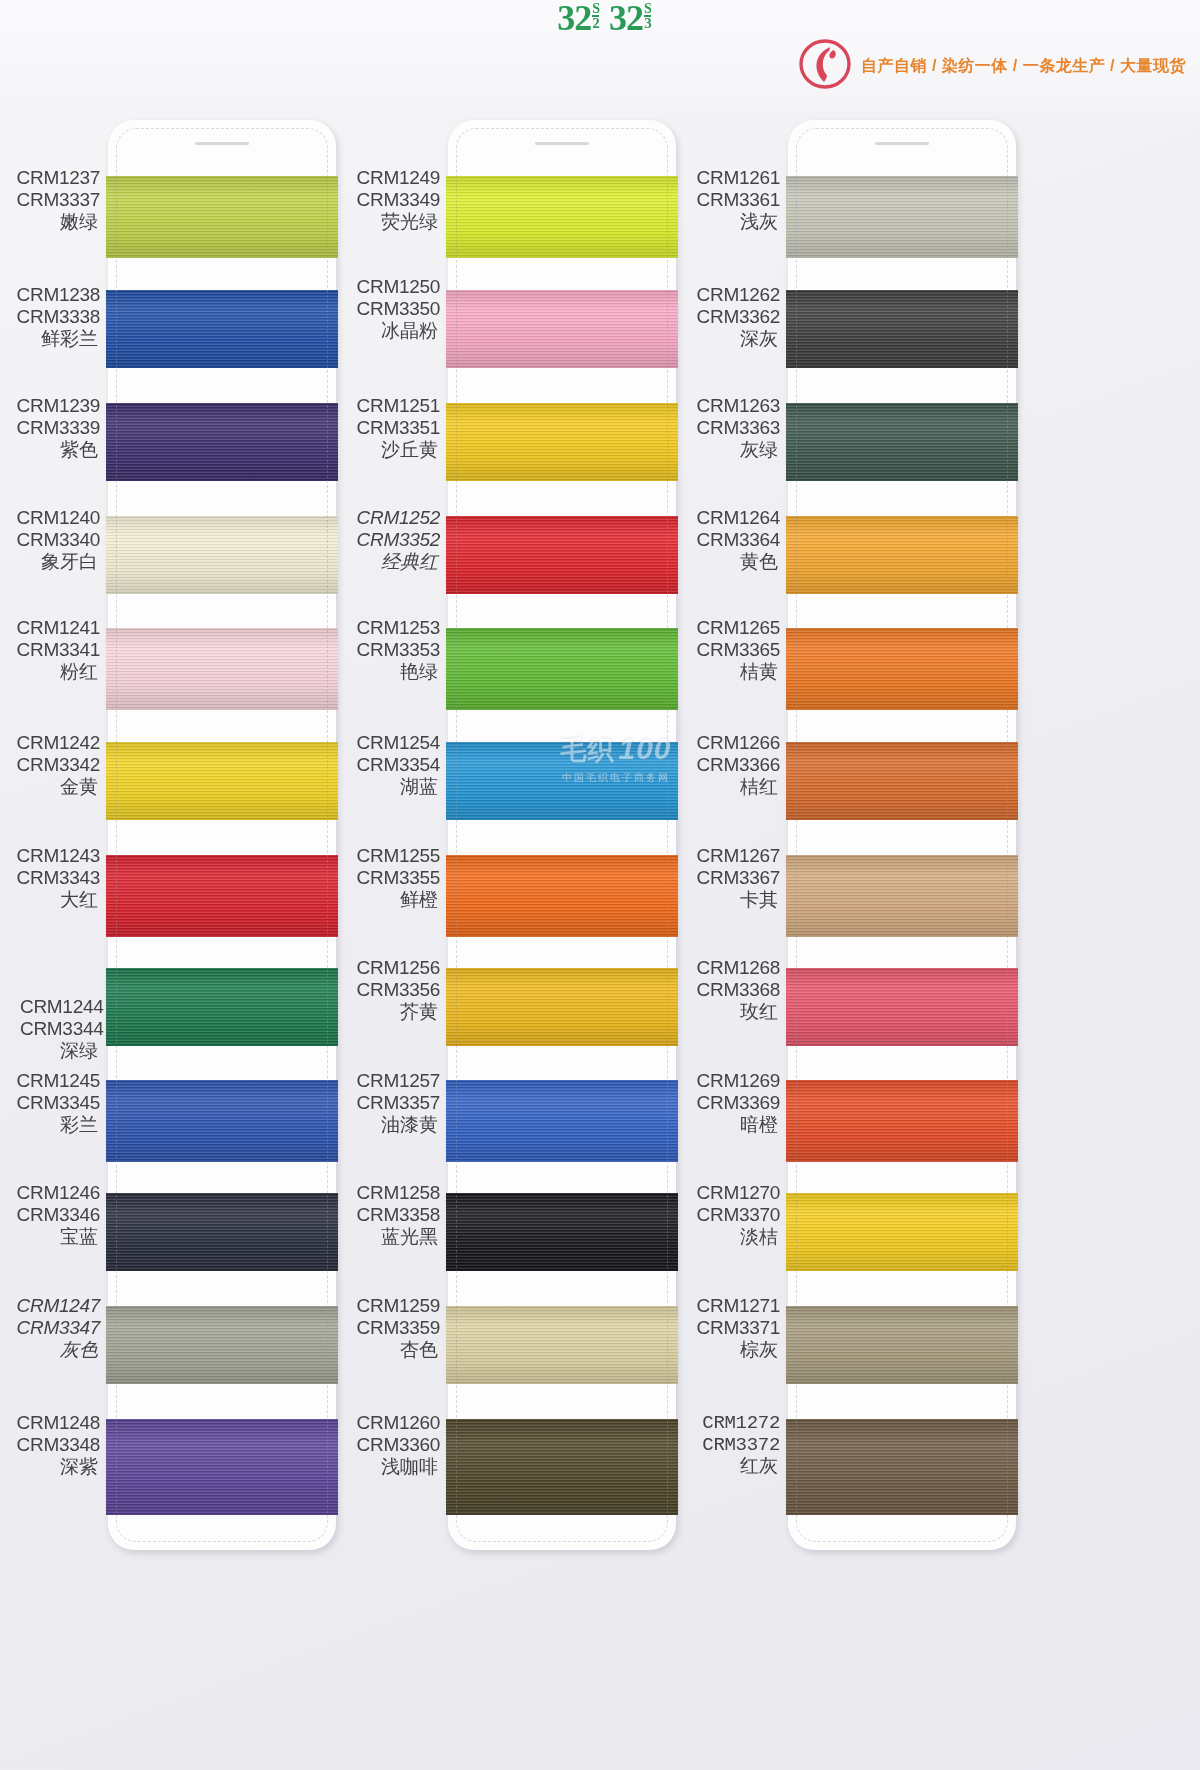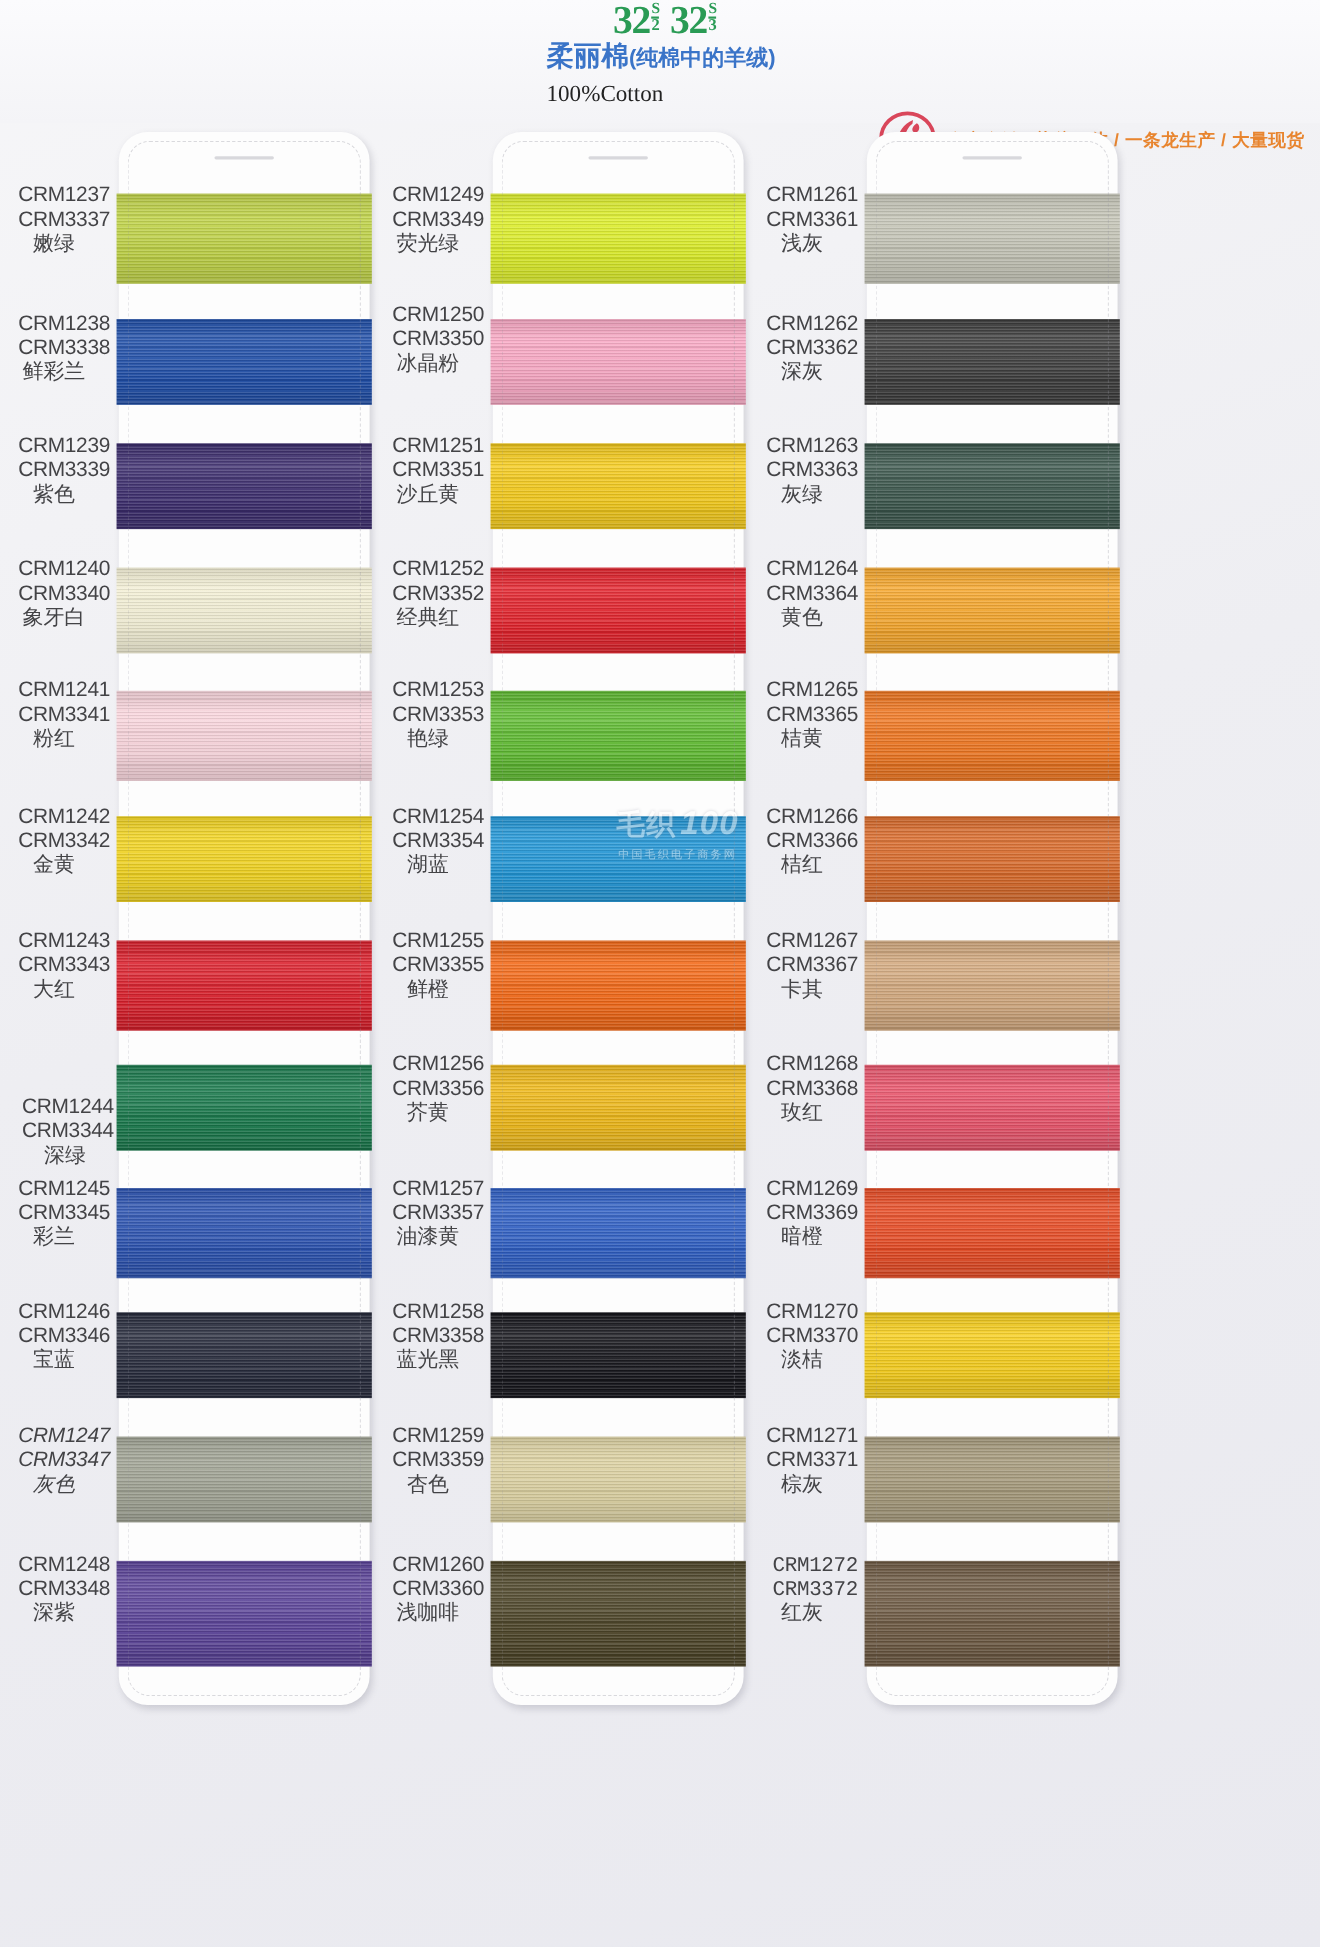--- a/index.html
+++ b/index.html
@@ -130,21 +130,21 @@
 
   .lbl {
     position: absolute;
     right: 4px;
     width: 100px;
     text-align: right;
     color: #434346;
     line-height: 22px;
   }
   .lbl .code { font-size: 19px; letter-spacing: -0.3px; display:block; white-space:nowrap;}
-  .lbl .cname { font-size: 19px; display:block; text-align:center; padding-right: 2px;}
+  .lbl .cname { font-size: 19px; display:block; text-align:right; padding-right: 2px;}
 
   
   #watermark {
     position:absolute;
     left: 516px; top: 722px;
     width: 200px; height: 72px;
     opacity: 0.48;
     pointer-events:none;
     display:flex; flex-direction:column; align-items:center; justify-content:center;
   }
@@ -170,26 +170,20 @@
       <div class="count-item">
         <span class="count-num">32</span>
         <span class="count-frac">
           <span class="sup">S</span>
           <span class="den">3</span>
         </span>
       </div>
     </div>
 
 
-    <div class="sub-block">
-      <div class="sub-cn">
-        <span class="blue-big">柔丽棉</span><span class="blue-sm">(纯棉中的羊绒)</span>
-      </div>
-      <div class="sub-en">100%Cotton</div>
-    </div>
 
     <div class="tel-block">
       <span class="tel-icon">
         <svg viewBox="0 0 56 56" width="56" height="56" aria-hidden="true">
           <ellipse cx="28" cy="28" rx="24" ry="23" fill="none" stroke="#d9465a" stroke-width="3.4"></ellipse>
           <path d="M33 11 C24 15 20 22 19.5 28 C19 34 21.5 41 27 46 C29 43 30 41 30 39.5 C27 36 25.5 32 25.8 27.5 C26.1 22 28.8 17 32.5 14.5 Z" fill="#d9465a"></path>
           <path d="M34 12.5 C30.5 15 29 18.5 30.5 20.5 C32 22.5 35 21.5 36 18.5 C36.7 16.2 35.8 13.8 34 12.5 Z" fill="#ffffff" opacity="0.0"></path>
           <path d="M36.5 14 C33 16 31.5 19.5 33 21.5 C34.5 23.5 37.5 22.5 38.5 19.5 C39.2 17.2 38.3 15 36.5 14 Z" fill="#d9465a"></path>
         </svg>
       </span>
@@ -325,21 +319,21 @@
           <div class="lbl" style="top: 164px;">
             <span class="code">CRM1250</span>
             <span class="code">CRM3350</span>
             <span class="cname">冰晶粉</span>
           </div>
           <div class="lbl" style="top: 283px;">
             <span class="code">CRM1251</span>
             <span class="code">CRM3351</span>
             <span class="cname">沙丘黄</span>
           </div>
-          <div class="lbl" style="top: 395px;">
+          <div class="lbl" style="top: 395px; font-style: italic;">
             <span class="code">CRM1252</span>
             <span class="code">CRM3352</span>
             <span class="cname">经典红</span>
           </div>
           <div class="lbl" style="top: 505px;">
             <span class="code">CRM1253</span>
             <span class="code">CRM3353</span>
             <span class="cname">艳绿</span>
           </div>
           <div class="lbl" style="top: 620px;">

